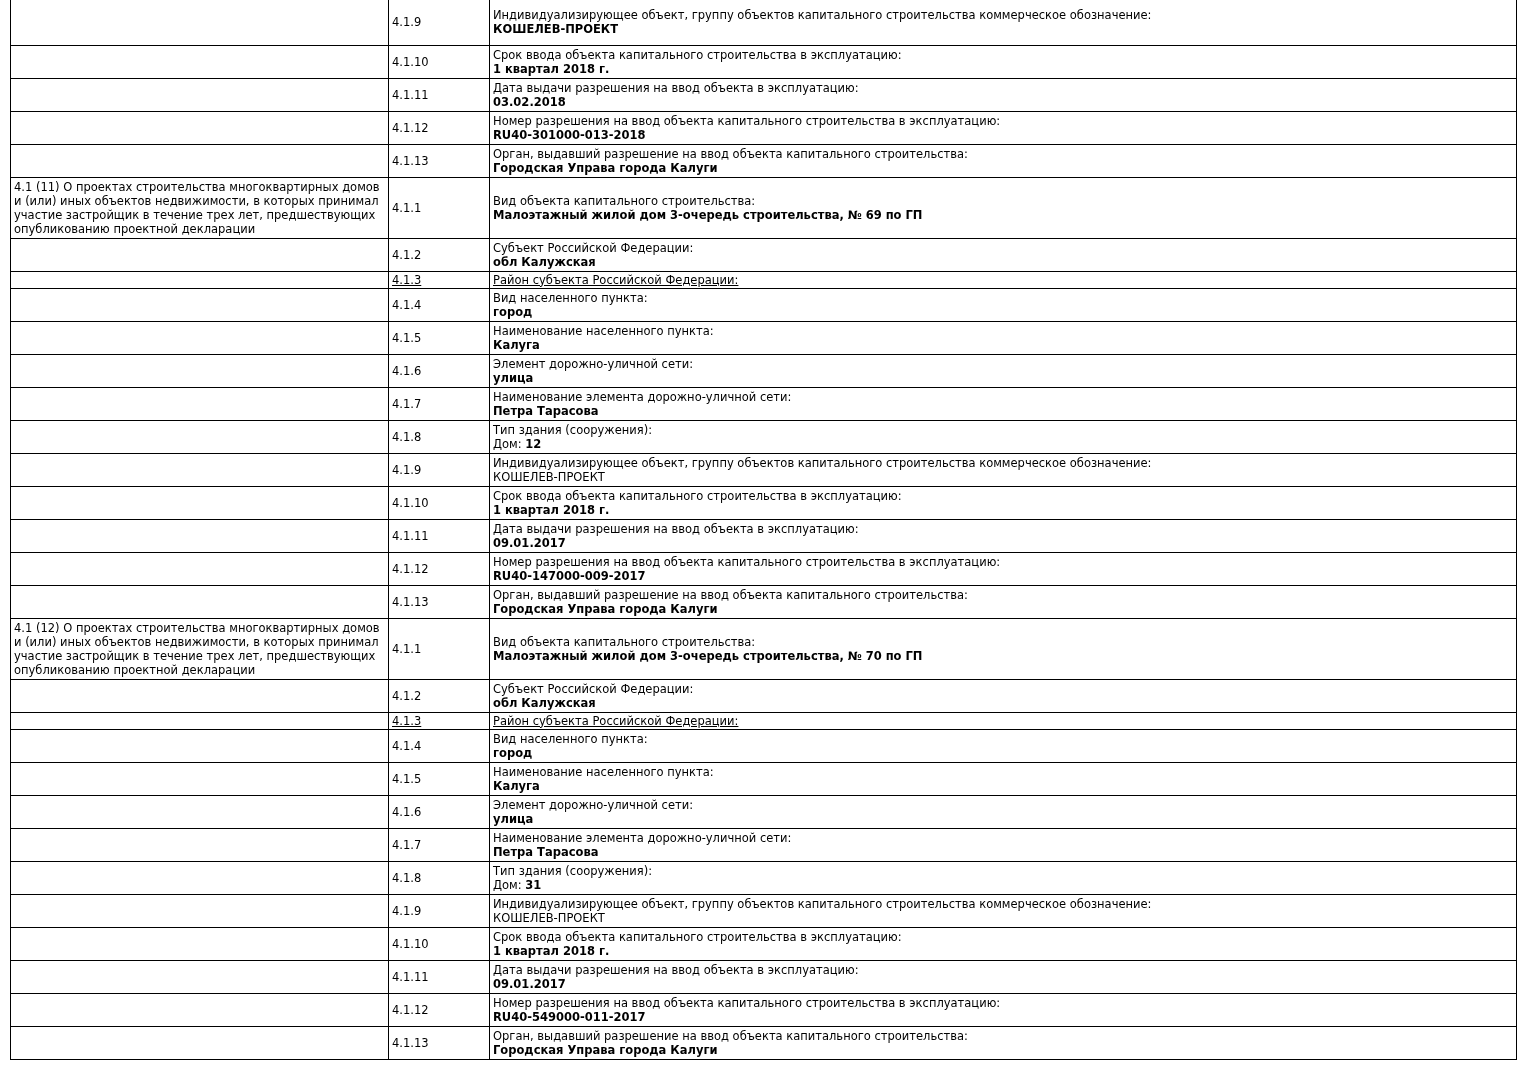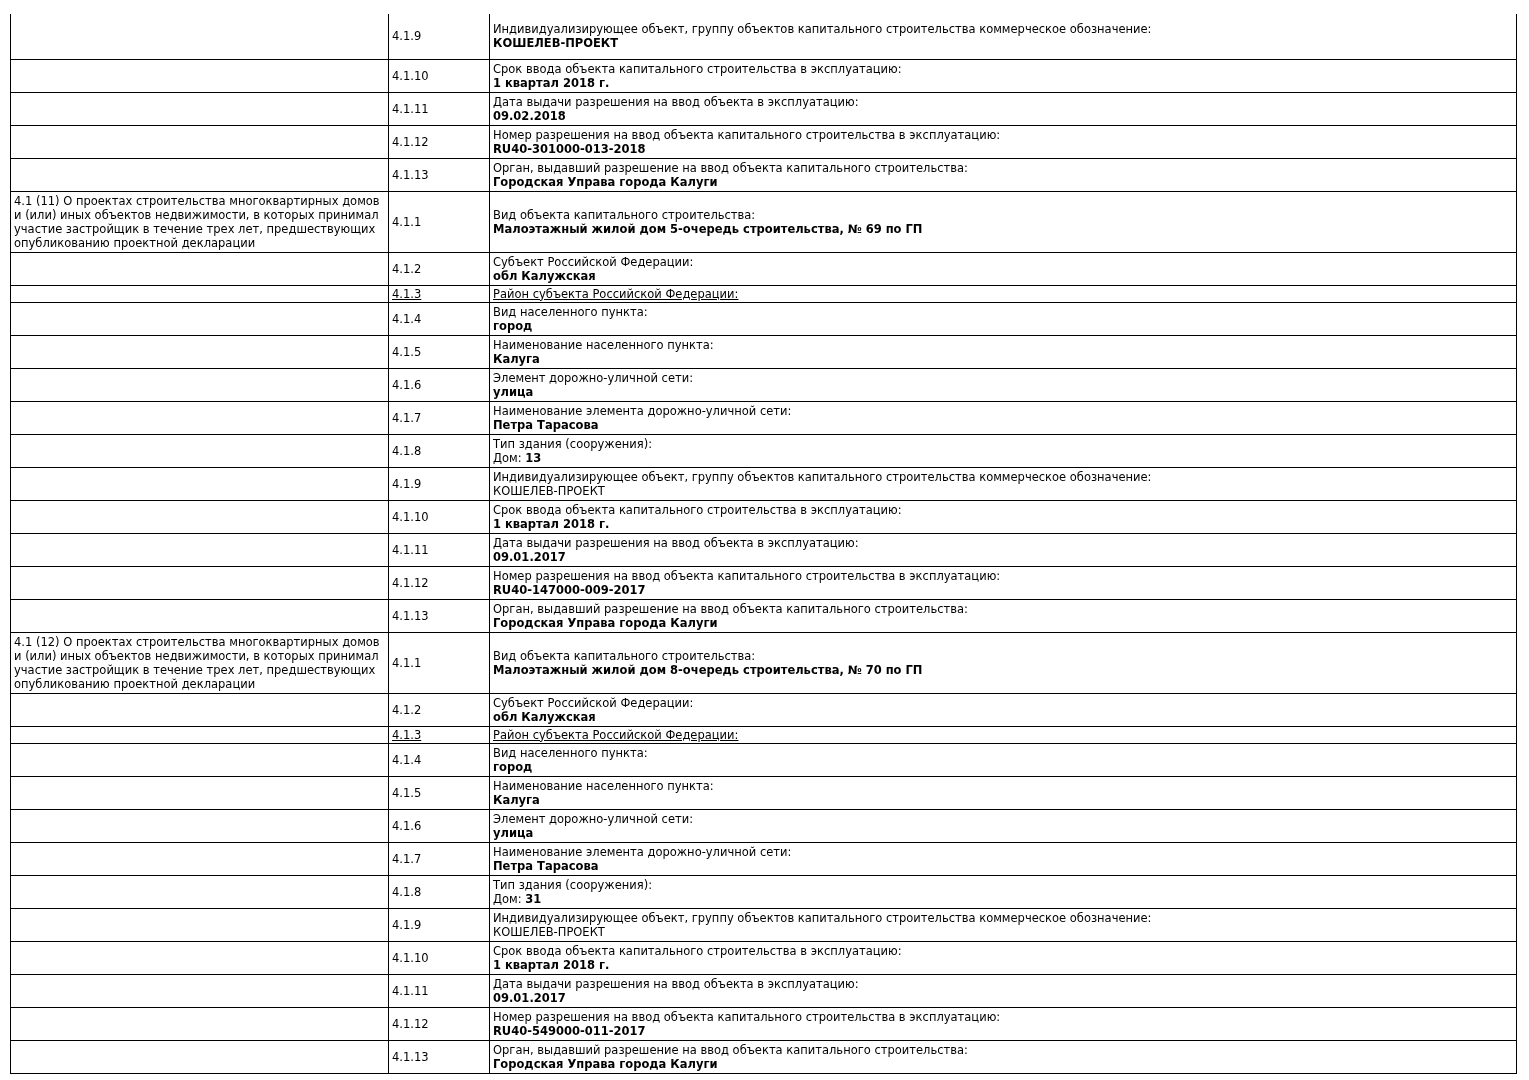--- a/index.html
+++ b/index.html
@@ -7,21 +7,21 @@
     padding: 0;
     background: #ffffff;
     width: 1529px;
     height: 1080px;
     overflow: hidden;
     font-family: "DejaVu Sans", "Liberation Sans", sans-serif;
     color: #000000;
   }
   .page {
     padding-left: 10px;
-    padding-top: 14px;
+    padding-top: 0;
   }
   table.decl {
     border-collapse: collapse;
     table-layout: fixed;
     width: 1506px;
   }
   col.c-section { width: 378px; }
   col.c-code    { width: 101px; }
   col.c-content { width: 1027px; }
   td {
@@ -70,21 +70,21 @@
           <td class="content">
             <div class="field-label">Срок ввода объекта капитального строительства в эксплуатацию:</div>
             <div><span class="bold">1 квартал 2018 г.</span></div>
           </td>
         </tr>
         <tr class="normal">
           <td class="section"></td>
           <td class="code">4.1.11</td>
           <td class="content">
             <div class="field-label">Дата выдачи разрешения на ввод объекта в эксплуатацию:</div>
-            <div><span class="bold">09.02.2018</span></div>
+            <div><span class="bold">03.02.2018</span></div>
           </td>
         </tr>
         <tr class="normal">
           <td class="section"></td>
           <td class="code">4.1.12</td>
           <td class="content">
             <div class="field-label">Номер разрешения на ввод объекта капитального строительства в эксплуатацию:</div>
             <div><span class="bold">RU40-301000-013-2018</span></div>
           </td>
         </tr>
@@ -94,21 +94,21 @@
           <td class="content">
             <div class="field-label">Орган, выдавший разрешение на ввод объекта капитального строительства:</div>
             <div><span class="bold">Городская Управа города Калуги</span></div>
           </td>
         </tr>
         <tr class="tall">
           <td class="section">4.1 (11) О проектах строительства многоквартирных домов и (или) иных объектов недвижимости, в которых принимал участие застройщик в течение трех лет, предшествующих опубликованию проектной декларации</td>
           <td class="code">4.1.1</td>
           <td class="content">
             <div class="field-label">Вид объекта капитального строительства:</div>
-            <div><span class="bold">Малоэтажный жилой дом 5-очередь строительства, № 69 по ГП</span></div>
+            <div><span class="bold">Малоэтажный жилой дом 3-очередь строительства, № 69 по ГП</span></div>
           </td>
         </tr>
         <tr class="normal">
           <td class="section"></td>
           <td class="code">4.1.2</td>
           <td class="content">
             <div class="field-label">Субъект Российской Федерации:</div>
             <div><span class="bold">обл Калужская</span></div>
           </td>
         </tr>
@@ -149,21 +149,21 @@
           <td class="content">
             <div class="field-label">Наименование элемента дорожно-уличной сети:</div>
             <div><span class="bold">Петра Тарасова</span></div>
           </td>
         </tr>
         <tr class="normal">
           <td class="section"></td>
           <td class="code">4.1.8</td>
           <td class="content">
             <div class="field-label">Тип здания (сооружения):</div>
-            <div><span>Дом: </span><span class="bold">13</span></div>
+            <div><span>Дом: </span><span class="bold">12</span></div>
           </td>
         </tr>
         <tr class="normal">
           <td class="section"></td>
           <td class="code">4.1.9</td>
           <td class="content">
             <div class="field-label">Индивидуализирующее объект, группу объектов капитального строительства коммерческое обозначение:</div>
             <div><span>КОШЕЛЕВ-ПРОЕКТ</span></div>
           </td>
         </tr>
@@ -197,21 +197,21 @@
           <td class="content">
             <div class="field-label">Орган, выдавший разрешение на ввод объекта капитального строительства:</div>
             <div><span class="bold">Городская Управа города Калуги</span></div>
           </td>
         </tr>
         <tr class="tall">
           <td class="section">4.1 (12) О проектах строительства многоквартирных домов и (или) иных объектов недвижимости, в которых принимал участие застройщик в течение трех лет, предшествующих опубликованию проектной декларации</td>
           <td class="code">4.1.1</td>
           <td class="content">
             <div class="field-label">Вид объекта капитального строительства:</div>
-            <div><span class="bold">Малоэтажный жилой дом 8-очередь строительства, № 70 по ГП</span></div>
+            <div><span class="bold">Малоэтажный жилой дом 3-очередь строительства, № 70 по ГП</span></div>
           </td>
         </tr>
         <tr class="normal">
           <td class="section"></td>
           <td class="code">4.1.2</td>
           <td class="content">
             <div class="field-label">Субъект Российской Федерации:</div>
             <div><span class="bold">обл Калужская</span></div>
           </td>
         </tr>

